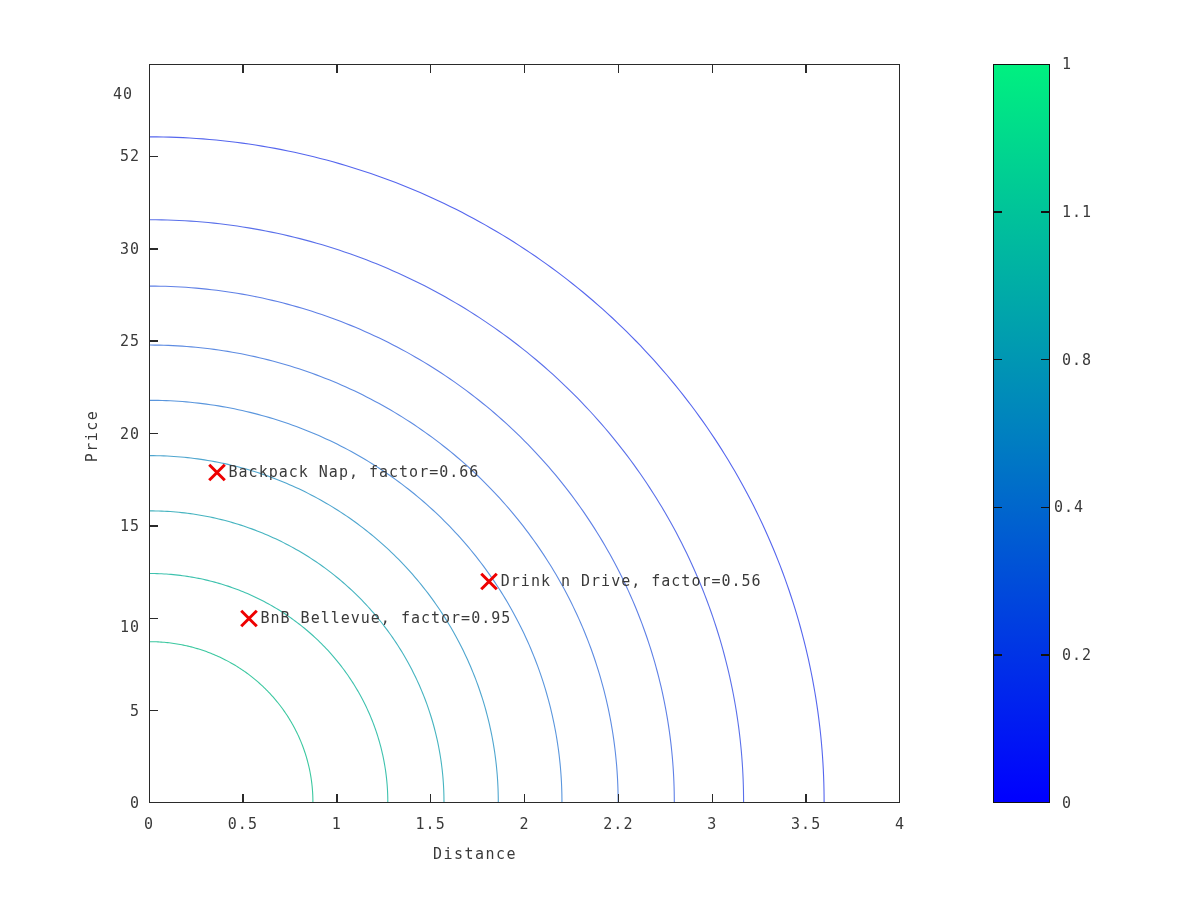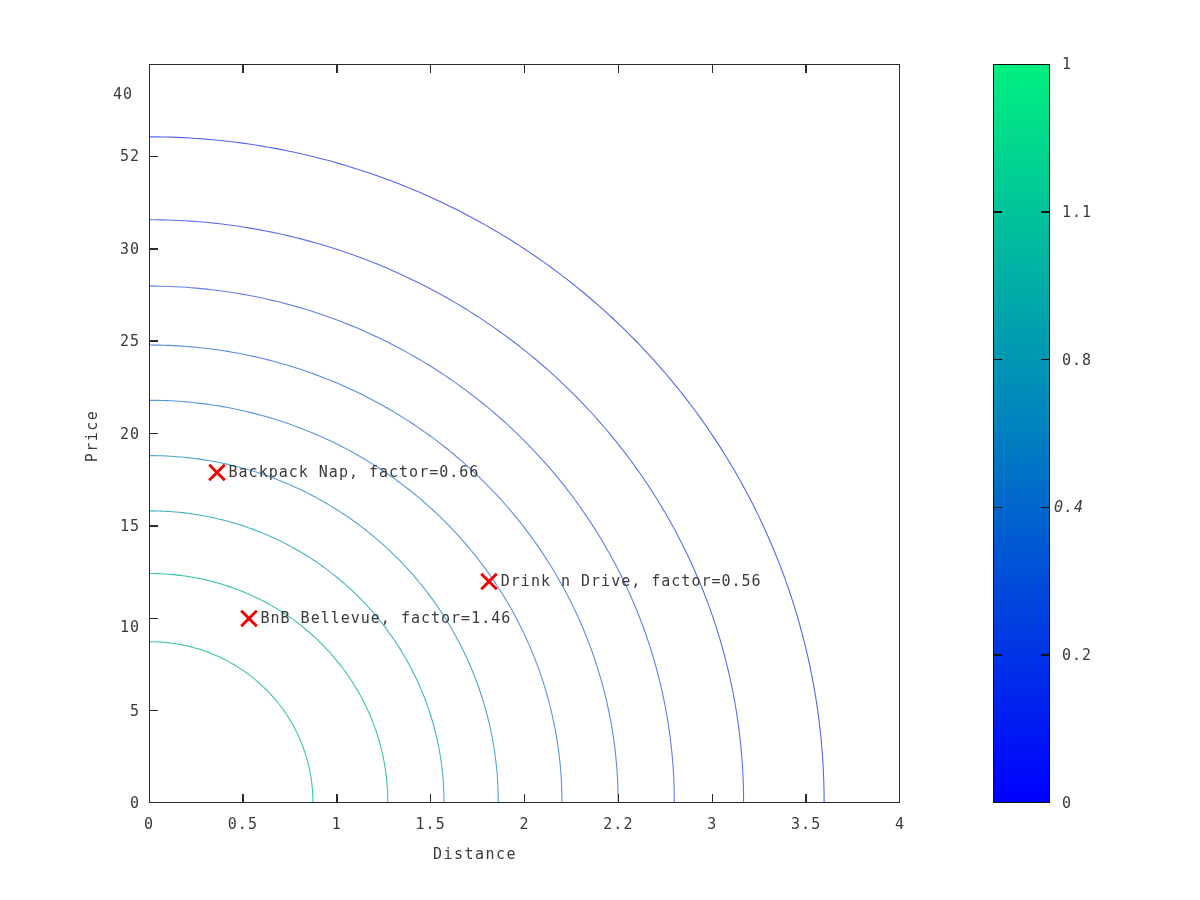--- a/index.html
+++ b/index.html
@@ -205,33 +205,33 @@
       <div class="marker-group" style="left: 186.55px; top: 461.298px; margin-left: 30px;">
         <div class="marker-x"></div>
         <div class="marker-label">Backpack Nap, factor=0.66</div>
       </div>
       <div class="marker-group" style="left: 488.827px; top: 570.3px;">
         <div class="marker-x"></div>
         <div class="marker-label">Drink n Drive, factor=0.56</div>
       </div>
       <div class="marker-group" style="left: 248.507px; top: 607.25px;">
         <div class="marker-x"></div>
-        <div class="marker-label">BnB Bellevue, factor=1.46</div>
+        <div class="marker-label">BnB Bellevue, factor=0.95</div>
       </div>
     </div>
 
   <div id="colorbar-box">
     <div id="colorbar-gradient" style="background: linear-gradient(to top, rgb(0, 0, 255) 0%, rgb(0, 128, 192) 50%, rgb(0, 240, 128) 100%);"></div>
   </div>
   <div id="colorbar-ticks">
       <div class="cb-tick-label" style="left: 1062px; top: 803px;">0</div>
       <div class="cb-tick-label" style="left: 1062px; top: 655.2px; text-align: right;">0.2</div>
       <div class="cb-tick-mark" style="left: 993px; top: 654.45px;"></div>
       <div class="cb-tick-mark" style="left: 1041px; top: 654.45px;"></div>
-      <div class="cb-tick-label" style="left: 1054px; top: 507.4px; font-style: italic;">0.4</div>
+      <div class="cb-tick-label" style="left: 1054px; top: 507.4px;">0.4</div>
       <div class="cb-tick-mark" style="left: 993px; top: 506.65px;"></div>
       <div class="cb-tick-mark" style="left: 1041px; top: 506.65px;"></div>
       <div class="cb-tick-label" style="left: 1062px; top: 359.6px;">0.8</div>
       <div class="cb-tick-mark" style="left: 993px; top: 358.85px;"></div>
       <div class="cb-tick-mark" style="left: 1041px; top: 358.85px;"></div>
       <div class="cb-tick-label" style="left: 1062px; top: 211.8px;">1.1</div>
       <div class="cb-tick-mark" style="left: 993px; top: 211.05px;"></div>
       <div class="cb-tick-mark" style="left: 1041px; top: 211.05px;"></div>
       <div class="cb-tick-label" style="left: 1062px; top: 64px;">1</div>
     </div>

